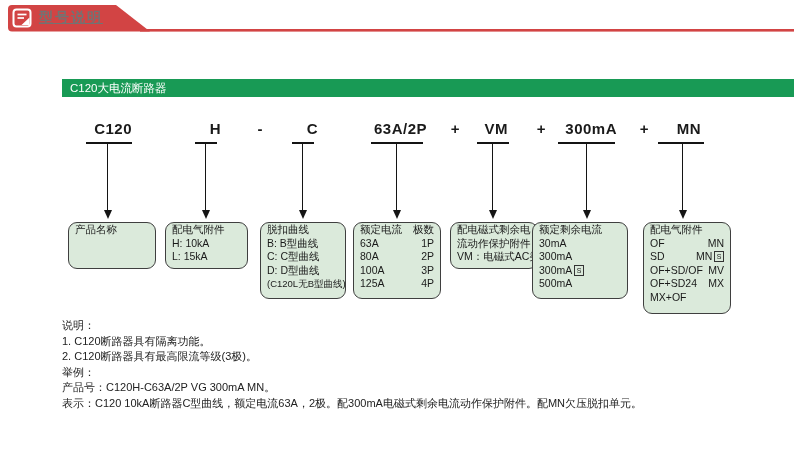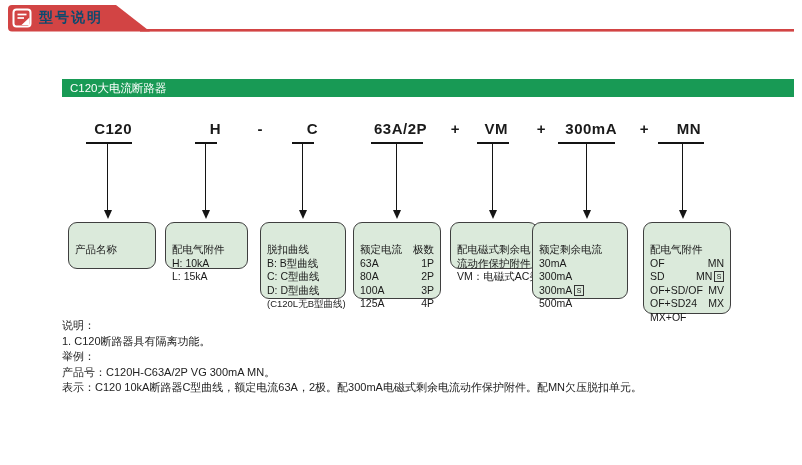--- a/index.html
+++ b/index.html
@@ -3,22 +3,22 @@
 <meta charset="utf-8">
 <style>
   html,body { margin:0; padding:0; background:#ffffff; }
   .page {
     position:relative; width:802px; height:465px; background:#fff;
     font-family:"Liberation Sans","DejaVu Sans",sans-serif; color:#1a1a1a; overflow:hidden;
   }
   
   .banner-svg { position:absolute; left:0; top:0; }
   .banner-title {
-    position:absolute; left:39px; top:9px; color:#0c4a6e; font-weight:bold;
-    font-size:14px; letter-spacing:2px;
+    position:absolute; left:39px; top:9px; color:#737373; font-weight:bold;
+    font-size:14px; letter-spacing:2px;text-decoration:underline;
   }
   
   .section-bar {
     position:absolute; left:62px; top:79px; width:732px; height:18px;
     background:#189a55; color:#fff; font-size:11.5px; line-height:18px;
     padding-left:8px; box-sizing:border-box;
   }
   
   .token {
     position:absolute; top:120px; font-weight:bold; font-size:15px;
@@ -27,21 +27,21 @@
   .underline { position:absolute; top:142px; height:0; border-top:2px solid #141414; }
   .vline { position:absolute; top:144px; width:0; height:66px; border-left:1.5px solid #141414; }
   .ahead {
     position:absolute; top:210px; width:0; height:0;
     border-left:4px solid transparent; border-right:4px solid transparent;
     border-top:9px solid #141414;
   }
   
   .box {
     position:absolute; top:222px; background:#dbeadb; border:1.5px solid #3f3f3f;
-    border-radius:9px; box-sizing:border-box; padding:20px 6px;
+    border-radius:9px; box-sizing:border-box; padding:0 6px;
     font-size:10.5px; line-height:13.5px; white-space:nowrap;
   }
   .box .row { display:flex;justify-content:space-between; }
   .box .c1 { width:52px; }
   .box .small { font-size:9.5px; }
   .badge {
     display:inline-block; font-size:7px; line-height:7px; border:1px solid #333;
     padding:1px 1.5px; margin-left:2px; vertical-align:1px; background:transparent;
   }
   
@@ -178,18 +178,19 @@
         <span>MX</span>
       </div>
     <div class="row">
         <span class="c1">MX+OF</span>
       </div>
   </div>
 
   <div class="notes">
     <div>说明：</div>
     <div>1. C120断路器具有隔离功能。</div>
+    <div>2. C120断路器具有最高限流等级(3极)。</div>
     <div>举例：</div>
     <div>产品号：C120H-C63A/2P VG 300mA MN。</div>
     <div>表示：C120 10kA断路器C型曲线，额定电流63A，2极。配300mA电磁式剩余电流动作保护附件。配MN欠压脱扣单元。</div>
   </div>
 
 </div>
 
 </body></html>

